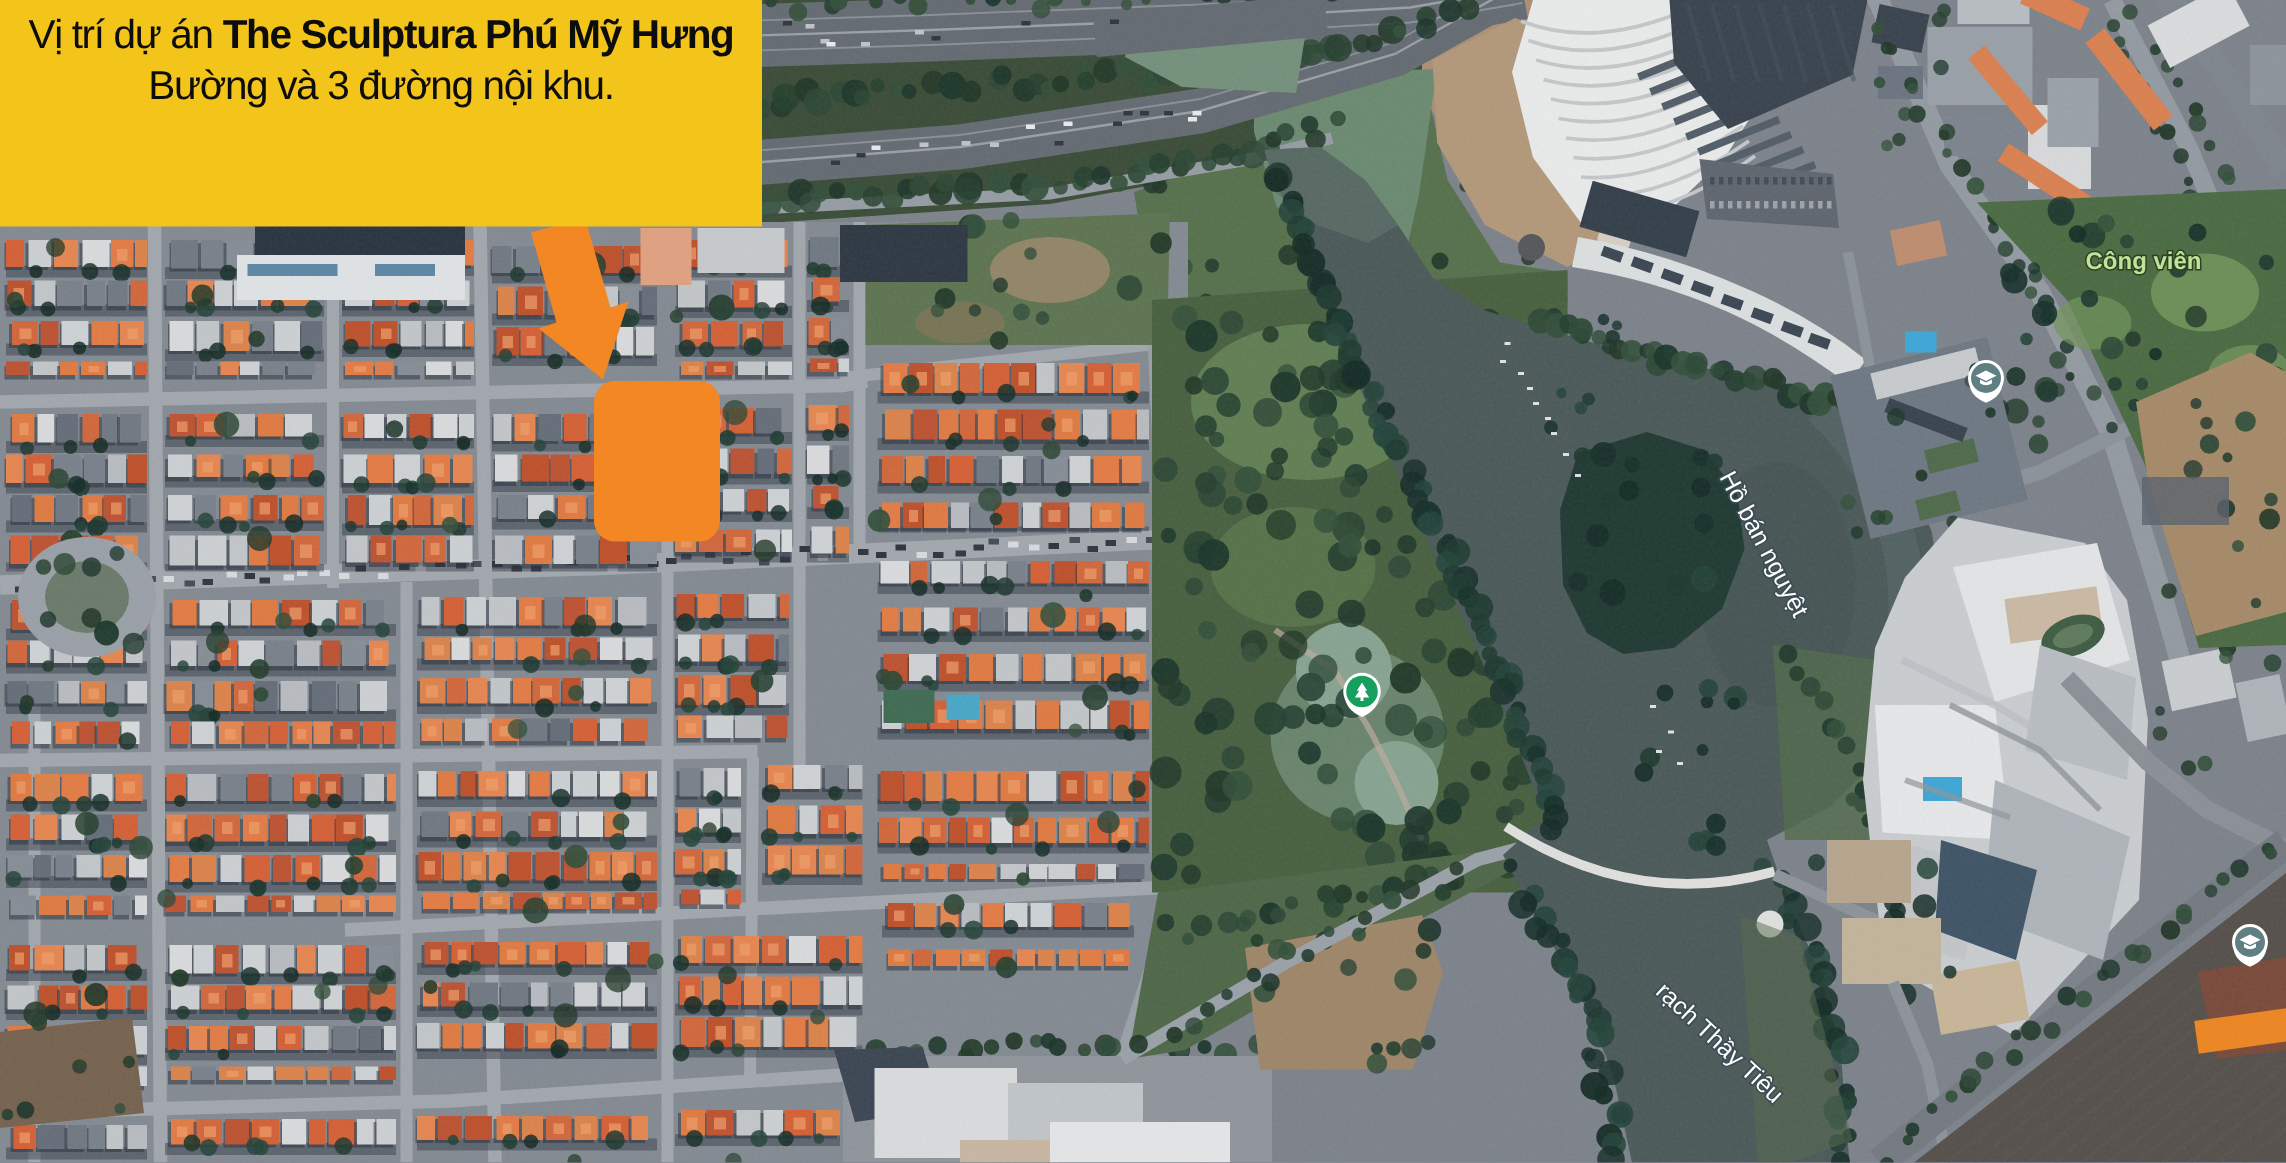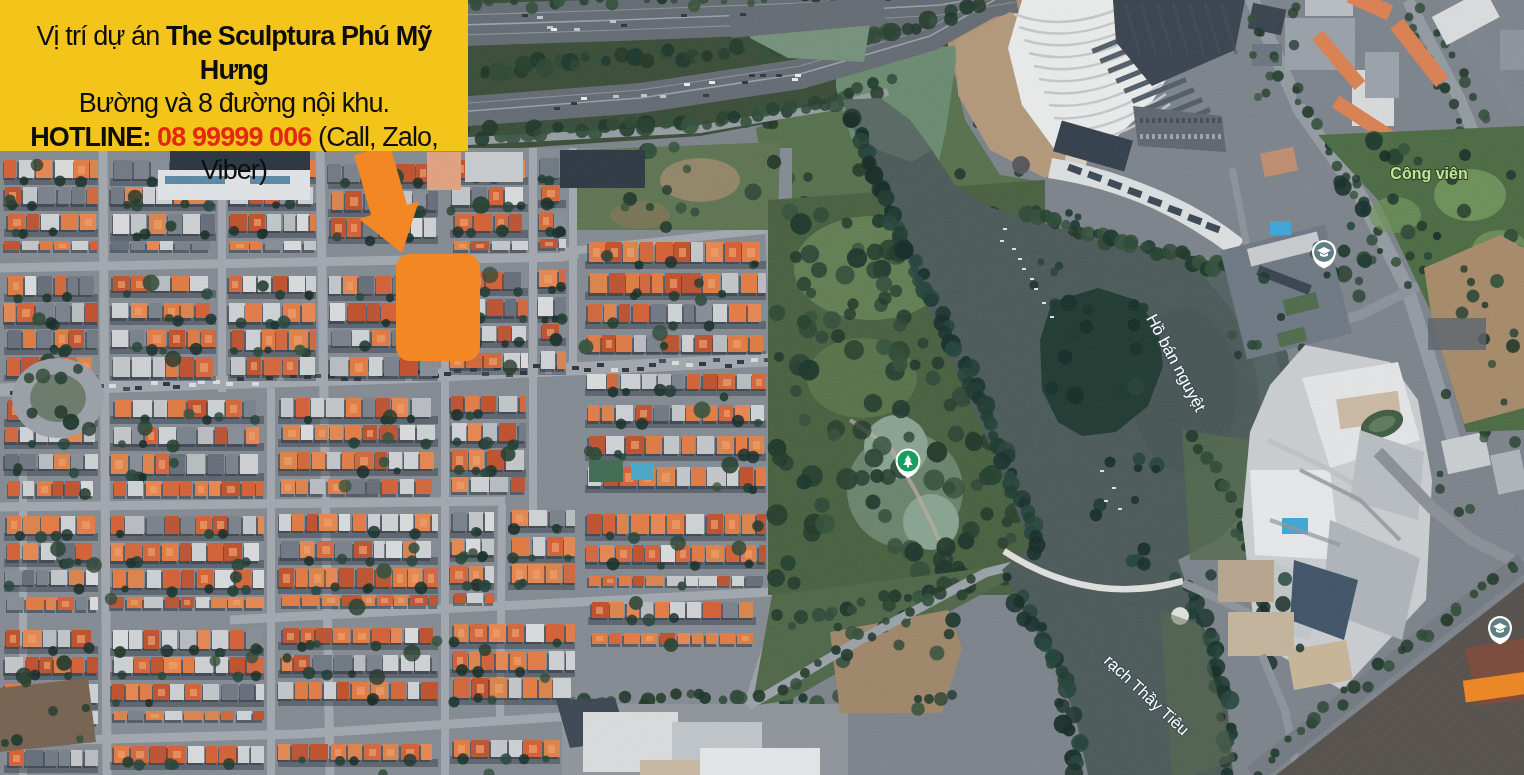--- a/index.html
+++ b/index.html
@@ -1,17 +1,17 @@
 <!DOCTYPE html>
 <html><head><meta charset="utf-8"><style>
 html,body{margin:0;padding:0;width:1524px;height:775px;overflow:hidden;background:#868c94}
 *{box-sizing:border-box}
-.box{position:absolute;left:0;top:0;width:468px;height:151px;background:#f3c41a;
+.box{position:absolute;left:0;top:0;width:508px;height:151px;background:#f3c41a;
  font-family:"Liberation Sans",sans-serif;font-size:27px;line-height:33.5px;text-align:center;
- color:#0d0d0d;padding-top:20px;letter-spacing:-0.9px}
+ color:#0d0d0d;padding-top:7px;letter-spacing:-0.9px}
 .red{color:#e4270f}
 svg{position:absolute;left:0;top:0;filter:blur(0.5px) saturate(0.96)}
 </style></head><body>
 <svg width="1524" height="775" viewBox="0 0 1524 775">
 <defs>
 <filter id="nz" x="0" y="0" width="100%" height="100%">
 <feTurbulence type="fractalNoise" baseFrequency="0.5" numOctaves="2" seed="11" stitchTiles="stitch"></feTurbulence>
 <feColorMatrix type="saturate" values="0"></feColorMatrix>
 </filter>
 </defs>
@@ -3514,14 +3514,13 @@
 <path d="M-4,1 L0,3 L4,1 L4,3.5 Q0,6 -4,3.5 Z" fill="#ffffff"></path>
 </g>
 
 <rect x="396" y="254" width="84" height="107" rx="14" fill="#f6861f"></rect>
 
 <polygon points="354,155 390,145 407,205 419,201 402,253 359,219 371,215" fill="#f6861f"></polygon>
 </svg>
 
 <div class="box">
 <div>Vị trí dự án <b>The Sculptura Phú Mỹ Hưng</b></div>
-<div>Bường và 8 đường nội khu.</div>
-<div><b>HOTLINE: <span class="red">08 99999 006</span></b> (Call, Zalo, Viber)</div>
+<div>Bường và 3 đường nội khu.</div>
 </div>
 </body></html>

